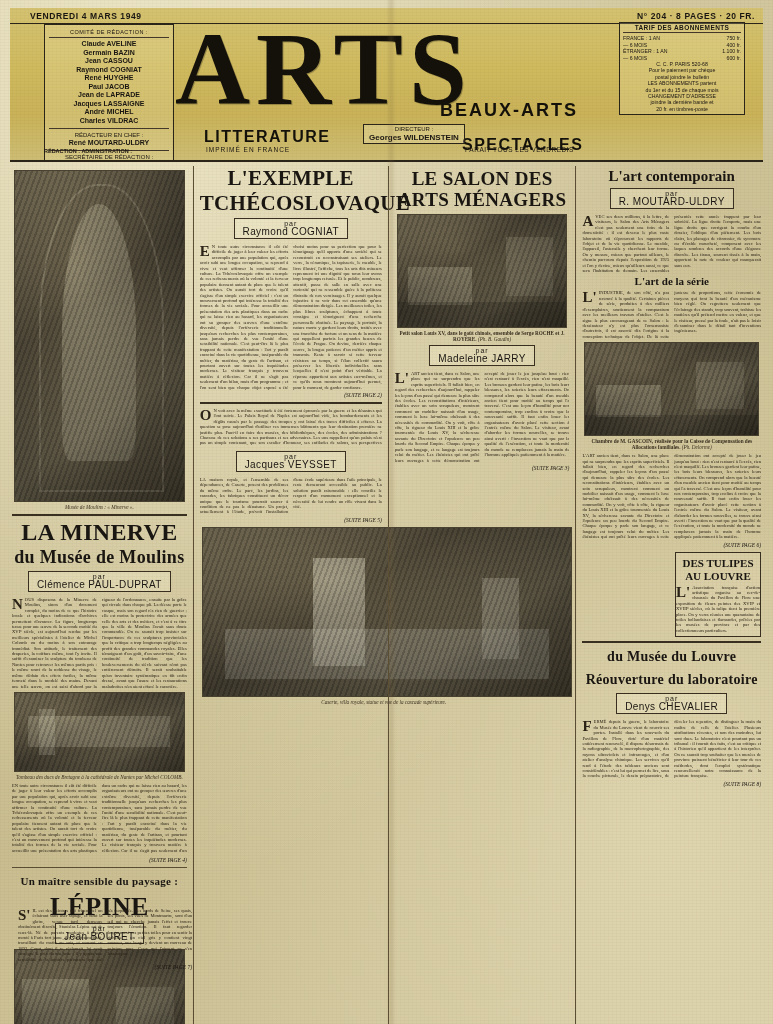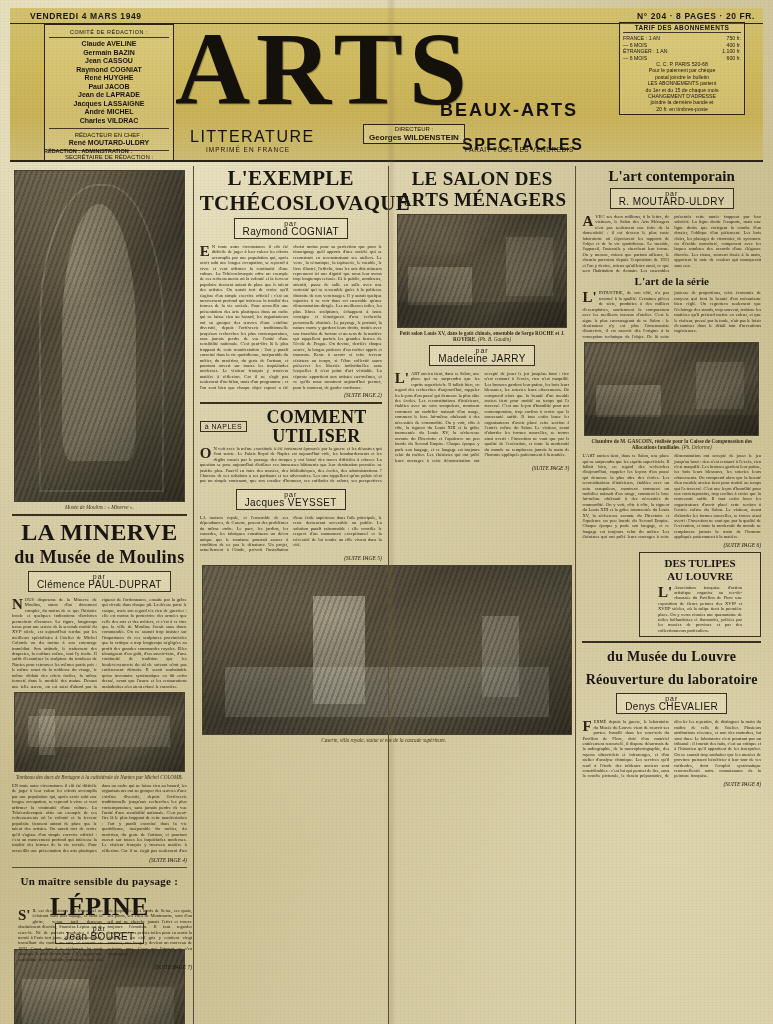--- a/index.html
+++ b/index.html
@@ -51,22 +51,22 @@
     font-weight:bold;font-size:104px;line-height:104px;
     letter-spacing:6px;color:#14110b;text-align:left;
     text-shadow:1px 1px 0 rgba(0,0,0,.25);
   }
   .masthead-sub{
     position:absolute;left:430px;top:92px;
     font-family:"Liberation Sans",sans-serif;font-weight:bold;
     font-size:18px;letter-spacing:2px;color:#14110b;
   }
   .masthead-lit{
-    position:absolute;left:180px;top:120px;
-    font-family:"Liberation Sans",sans-serif;font-weight:normal;
+    position:absolute;left:194px;top:120px;
+    font-family:"Liberation Sans",sans-serif;font-weight:bold;
     font-size:16px;letter-spacing:1.5px;color:#14110b;
   }
   .masthead-spec{
     position:absolute;left:440px;top:128px;
     font-family:"Liberation Sans",sans-serif;font-weight:bold;
     font-size:16px;letter-spacing:1.5px;color:#14110b;margin-left:12px;
   }
   .mh-left{
     position:absolute;left:34px;top:16px;width:120px;
     border:1px solid #2b2519;padding:3px 4px;text-align:center;
@@ -177,21 +177,21 @@
   .ph-int .shape.c{left:0;top:78%;width:100%;height:22%;background:rgba(40,36,26,.25);}
   .ph-foun .shape.a{left:30%;top:18%;width:14%;height:64%;background:rgba(240,236,215,.45);}
   .ph-foun .shape.b{left:6%;top:60%;width:88%;height:30%;background:rgba(225,222,205,.3);}
   .ph-foun .shape.c{right:14%;top:30%;width:10%;height:48%;background:rgba(235,230,210,.35);}
   .ph-city .shape.a{left:4%;top:30%;width:40%;height:52%;background:rgba(220,214,186,.28);}
   .ph-city .shape.b{right:6%;top:38%;width:34%;height:44%;background:rgba(214,208,180,.24);}
   .ph-tomb .shape.a{left:8%;top:30%;width:84%;height:40%;background:rgba(228,222,196,.3);}
   .ph-tomb .shape.b{left:14%;top:20%;width:10%;height:60%;background:rgba(235,230,205,.28);}
 
   .boxed{
-    border:1px solid #3a3021;padding:3px 18px;margin-top:4px;
+    border:1px solid #3a3021;padding:3px 0;margin-top:4px;
     background:rgba(255,250,220,.12);
   }
   .boxed h2{
     font-size:11px;text-align:center;margin:1px 0 3px 0;font-weight:bold;line-height:12px;
   }
   .naples{
     display:inline-block;border:1px solid #3a3021;font-size:7px;
     font-family:"Liberation Sans",sans-serif;padding:1px 4px;vertical-align:middle;
     letter-spacing:.5px;
   }
@@ -323,24 +323,20 @@
       <h1 class="headline">L'EXEMPLE</h1>
       <h1 class="headline">TCHÉCOSLOVAQUE</h1>
       <div class="byline">
         <span class="par">par</span>
         <span>Raymond COGNIAT</span>
       </div>
       <div class="txt c2col dropcap" style="max-height:400px;overflow:hidden;">EN toute autre circonstance il eût été difficile de juger à leur valeur les efforts accomplis par une population qui, après avoir subi une longue occupation, se reprend à vivre et veut affirmer la continuité d'une culture. La Tchécoslovaquie offre un exemple de ces redressements où la volonté et la ferveur populaire tiennent autant de place que le talent des artistes. On aurait tort de croire qu'il s'agisse d'un simple exercice officiel : c'est un mouvement profond qui intéresse la totalité des formes de la vie sociale. Pour accueillir une présentation des arts plastiques dans un cadre qui ne laisse rien au hasard, les organisateurs ont su grouper des œuvres d'une extrême diversité, depuis l'orfèvrerie traditionnelle jusqu'aux recherches les plus contemporaines, sans jamais perdre de vue l'unité d'une sensibilité nationale. C'est peut-être là le plus frappant de cette manifestation : l'art y paraît enraciné dans la vie quotidienne, inséparable du métier, du matériau, du geste de l'artisan, et pourtant ouvert sur toutes les inquiétudes modernes. Le visiteur français y trouvera matière à réflexion. Car il ne s'agit pas seulement d'un bilan, mais d'un programme ; et l'on sent bien que chaque objet exposé a été choisi moins pour sa perfection que pour le témoignage qu'il apporte d'une société qui se reconstruit en reconstruisant ses ateliers. Le verre, la céramique, la tapisserie, le meuble, le livre illustré, l'affiche, tous les arts dits mineurs reprennent ici une dignité que nous leur avons trop longtemps refusée. Et le public, nombreux, attentif, passe de salle en salle avec une curiosité qui ne ressemble guère à la politesse distraite de nos vernissages. Il y aurait quelque injustice à ne voir dans cet ensemble qu'une démonstration dirigée. Les meilleures toiles, les plus libres sculptures, échappent à toute consigne et témoignent d'une recherche personnelle obstinée. Le paysage, le portrait, la nature morte y gardent leurs droits, traités avec une franchise de facture et un sens de la matière qui rappellent parfois les grandes heures de l'école de Prague. On devine, derrière chaque œuvre, la longue patience d'un métier appris et transmis. Reste à savoir si cette ferveur résistera au temps, si l'élan collectif saura préserver les libertés individuelles sans lesquelles il n'est point d'art véritable. La réponse appartient aux artistes eux-mêmes, et ce qu'ils nous montrent aujourd'hui permet, pour le moment, de garder confiance.</div>
       <div class="suite">(SUITE PAGE 2)</div>
 
       <hr class="rule thick">
-      <div class="hl-row">
-        <span class="naples">à NAPLES</span>
-        <h1 class="headline sm" style="flex:1;margin:0;">COMMENT UTILISER</h1>
-      </div>
       <div class="txt c1col dropcap" style="max-height:40px;overflow:hidden;">ON voit avec la même exactitude à été fortement éprouvée par la guerre et les désastres qui l'ont suivie. Le Palais Royal de Naples est aujourd'hui vide, les bombardements et les dégâts causés par le passage des troupes y ont laissé des traces difficiles à effacer. La question se pose aujourd'hui d'utiliser ces immenses bâtiments que leur destination première ne justifie plus. Faut-il en faire des musées, des bibliothèques, des écoles, des administrations ? Chacune de ces solutions a ses partisans et ses adversaires. Les uns rappellent qu'un palais n'est pas un simple contenant, que son escalier d'honneur, ses enfilades de salons, ses perspectives calculées forment un tout dont on ne saurait démembrer la logique sans détruire l'œuvre même. Les autres objectent qu'un monument qui ne sert plus à rien est condamné à périr, et qu'il vaut mieux l'adapter que le laisser s'effondrer. Ce débat, que l'on croirait propre à l'Italie, nous concerne tous.</div>
       <div class="byline">
         <span class="par">par</span>
         <span>Jacques VEYSSET</span>
       </div>
       <div class="txt c2col" style="max-height:52px;overflow:hidden;">LA maison royale, et l'ensemble de ses dépendances, de Caserte, posent des problèmes du même ordre. Le parc, les jardins, les cascades, les fabriques constituent un décor unique que le tourisme pourrait sauver à condition de ne pas le dénaturer. Un projet, actuellement à l'étude, prévoit l'installation d'une école supérieure dans l'aile principale, le reste demeurant accessible au public. La solution paraît raisonnable : elle concilie le respect d'un monument exceptionnel et la nécessité de lui rendre un rôle vivant dans la cité.</div>
       <div class="suite">(SUITE PAGE 5)</div>
 
       <div class="photo ph-foun" style="height:168px;margin:4px 2px 2px 2px;width:368px;">
         <span class="shape b"></span>

